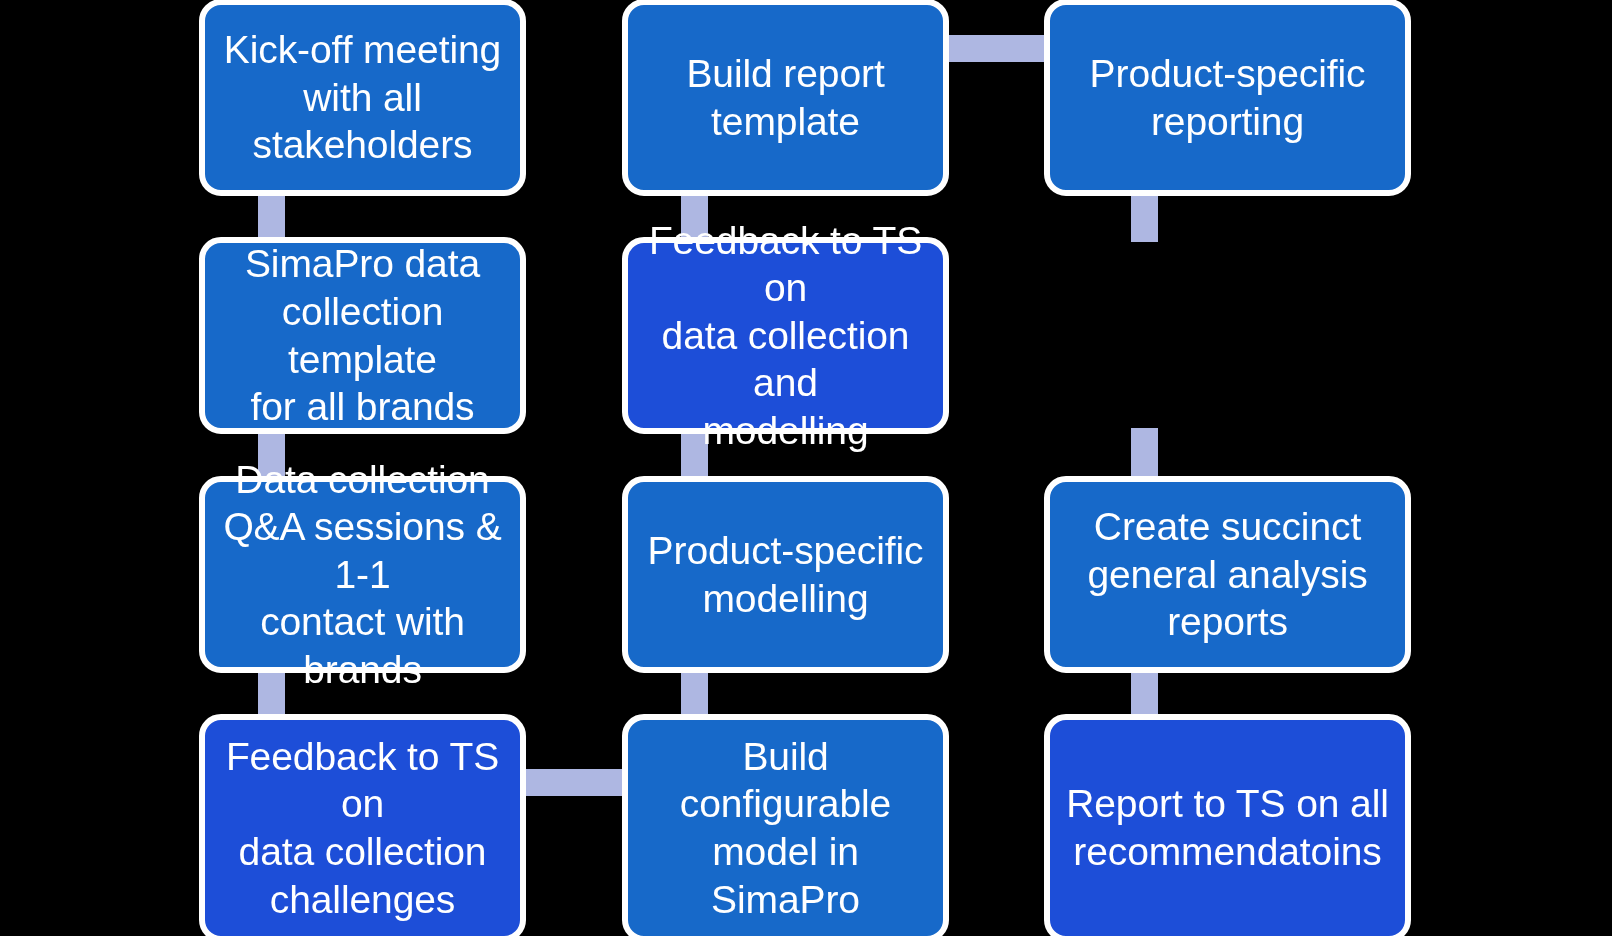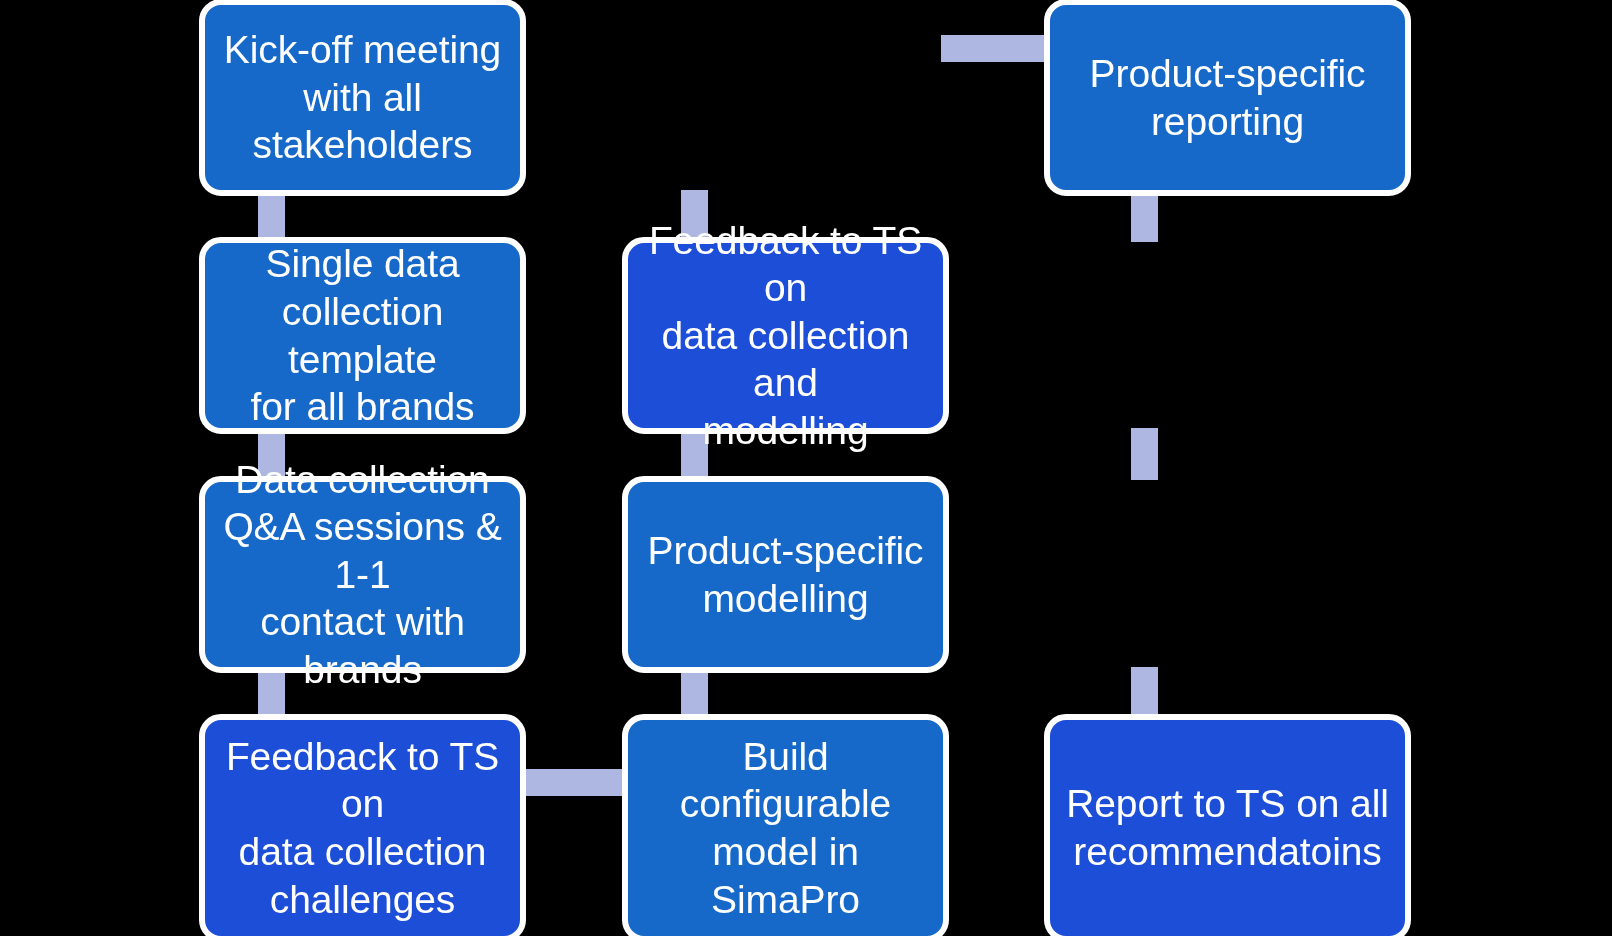--- a/index.html
+++ b/index.html
@@ -77,36 +77,41 @@
   <div class="connector" style="left:1131px; top:190px; width:27px; height:52px;"></div>
   <div class="connector" style="left:1131px; top:428px; width:27px; height:52px;"></div>
   <div class="connector" style="left:1131px; top:667px; width:27px; height:52px;"></div>
 
   <div class="connector" style="left:941px; top:35px; width:110px; height:27px;"></div>
   <div class="connector" style="left:521px; top:769px; width:107px; height:27px;"></div>
 
   <div class="node blue col1 row1">Kick-off meeting
 with all
 stakeholders</div>
+  <div class="node blue col2 row1">Build report
+template</div>
   <div class="node blue col3 row1">Product-specific
 reporting</div>
 
-  <div class="node blue col1 row2">Single data
+  <div class="node blue col1 row2">SimaPro data
 collection template
 for all brands</div>
   <div class="node green col2 row2">Feedback to TS on
 data collection and
 modelling</div>
 
   <div class="node blue col1 row3">Data collection
 Q&amp;A sessions &amp; 1-1
 contact with
 brands</div>
   <div class="node blue col2 row3">Product-specific
 modelling</div>
+  <div class="node blue col3 row3">Create succinct
+general analysis
+reports</div>
 
   <div class="node green col1 row4">Feedback to TS on
 data collection
 challenges</div>
   <div class="node blue col2 row4">Build configurable
 model in SimaPro</div>
   <div class="node green col3 row4">Report to TS on all
 recommendatoins</div>
 
 </div>

